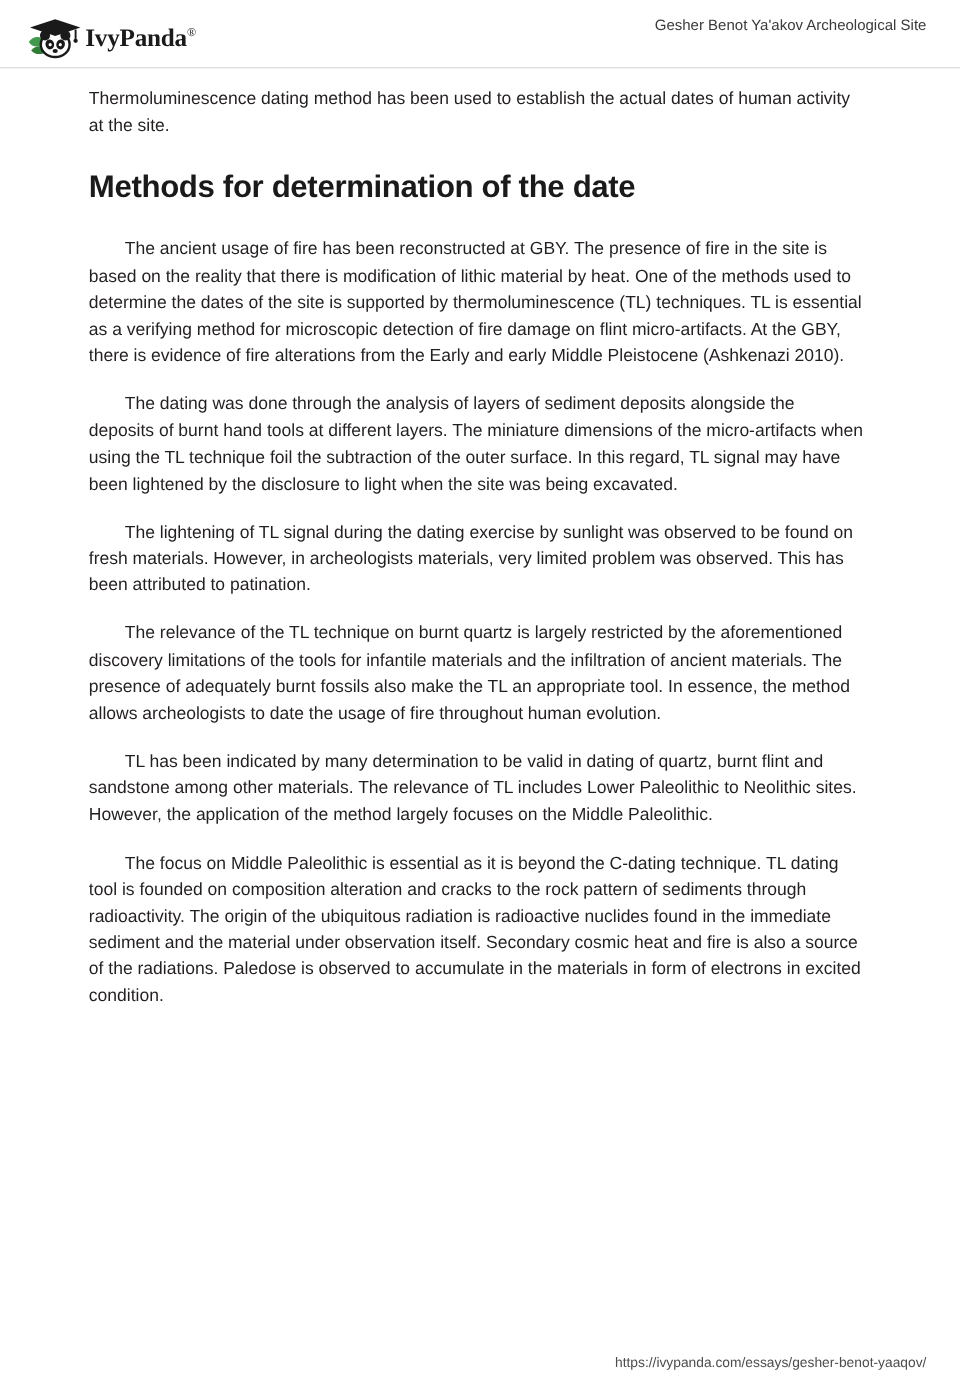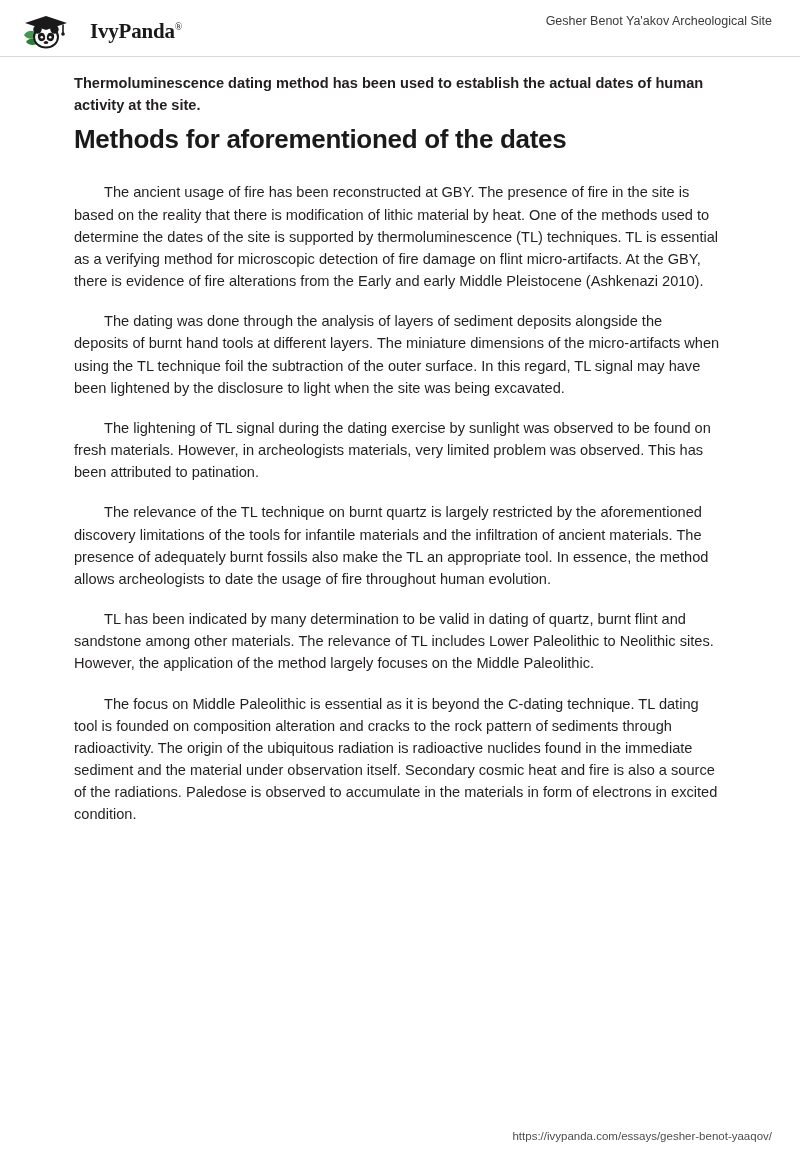--- a/index.html
+++ b/index.html
@@ -28,21 +28,21 @@
     position: relative;
     height: 56px;
     padding: 0 28px;
   }
   .brand {
     position: absolute;
     left: 22px;
     top: 12px;
     display: flex;
     align-items: center;
-    gap: 22px;
+    gap: 3px;
   }
   .brand-logo {
     width: 46px;
     height: 38px;
     position: relative;
     flex: none;
   }
   .brand-text {
     font-family: "Liberation Serif", serif;
     font-size: 21px;
@@ -86,22 +86,21 @@
     font-size: 14.6px;
     line-height: 1.52;
     color: #231f20;
     margin: 0 0 18px 0;
     text-align: left;
   }
   .para.indent {
     text-indent: 30px;
   }
   .para.lead {
-    margin-bottom: 8px;
-    font-weight: bold;
+    margin-bottom: 24px;
   }
   h2.section-title {
     font-size: 26px;
     font-weight: bold;
     color: #1a1a1a;
     margin: 0 0 26px 0;
     letter-spacing: -0.3px;
   }
 
   
@@ -146,21 +145,21 @@
     </div>
 
     <div class="header-title">Gesher Benot Ya'akov Archeological Site</div>
   </div>
   <div class="header-rule"></div>
 
   <div class="content">
 
     <p class="para lead">Thermoluminescence dating method has been used to establish the actual dates of human activity at the site.</p>
 
-    <h2 class="section-title">Methods for aforementioned of the dates</h2>
+    <h2 class="section-title">Methods for determination of the date</h2>
 
     <p class="para indent">The ancient usage of fire has been reconstructed at GBY. The presence of fire in the site is based on the reality that there is modification of lithic material by heat. One of the methods used to determine the dates of the site is supported by thermoluminescence (TL) techniques. TL is essential as a verifying method for microscopic detection of fire damage on flint micro-artifacts. At the GBY, there is evidence of fire alterations from the Early and early Middle Pleistocene (Ashkenazi 2010).</p>
     <p class="para indent">The dating was done through the analysis of layers of sediment deposits alongside the deposits of burnt hand tools at different layers. The miniature dimensions of the micro-artifacts when using the TL technique foil the subtraction of the outer surface. In this regard, TL signal may have been lightened by the disclosure to light when the site was being excavated.</p>
     <p class="para indent">The lightening of TL signal during the dating exercise by sunlight was observed to be found on fresh materials. However, in archeologists materials, very limited problem was observed. This has been attributed to patination.</p>
     <p class="para indent">The relevance of the TL technique on burnt quartz is largely restricted by the aforementioned discovery limitations of the tools for infantile materials and the infiltration of ancient materials. The presence of adequately burnt fossils also make the TL an appropriate tool. In essence, the method allows archeologists to date the usage of fire throughout human evolution.</p>
     <p class="para indent">TL has been indicated by many determination to be valid in dating of quartz, burnt flint and sandstone among other materials. The relevance of TL includes Lower Paleolithic to Neolithic sites. However, the application of the method largely focuses on the Middle Paleolithic.</p>
     <p class="para indent">The focus on Middle Paleolithic is essential as it is beyond the C-dating technique. TL dating tool is founded on composition alteration and cracks to the rock pattern of sediments through radioactivity. The origin of the ubiquitous radiation is radioactive nuclides found in the immediate sediment and the material under observation itself. Secondary cosmic heat and fire is also a source of the radiations. Paledose is observed to accumulate in the materials in form of electrons in excited condition.</p>
 
   </div>
 

